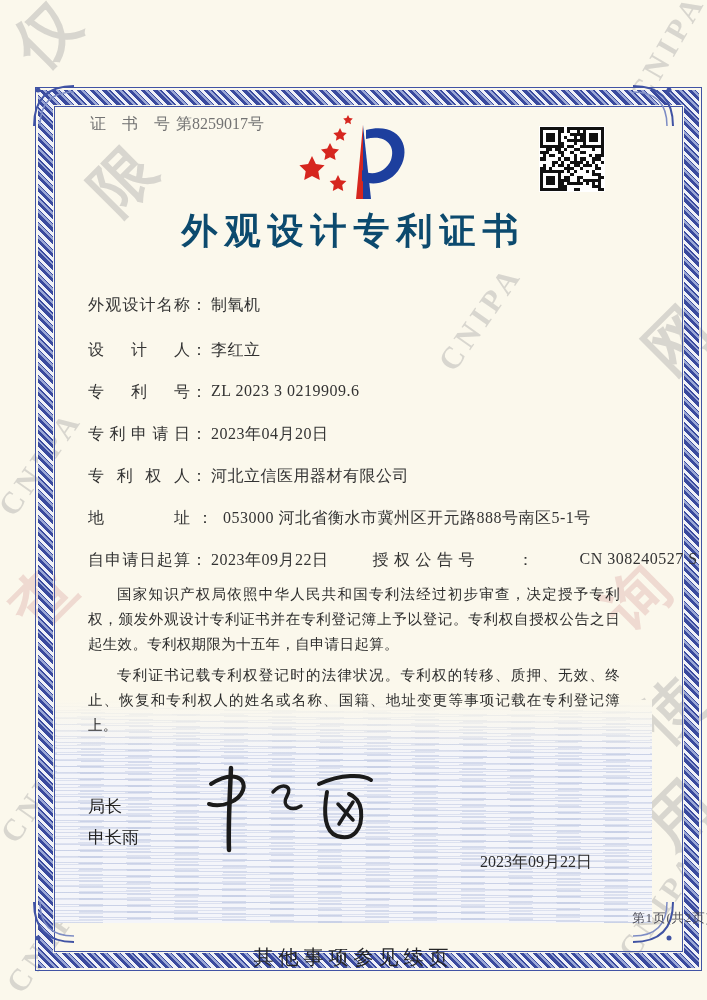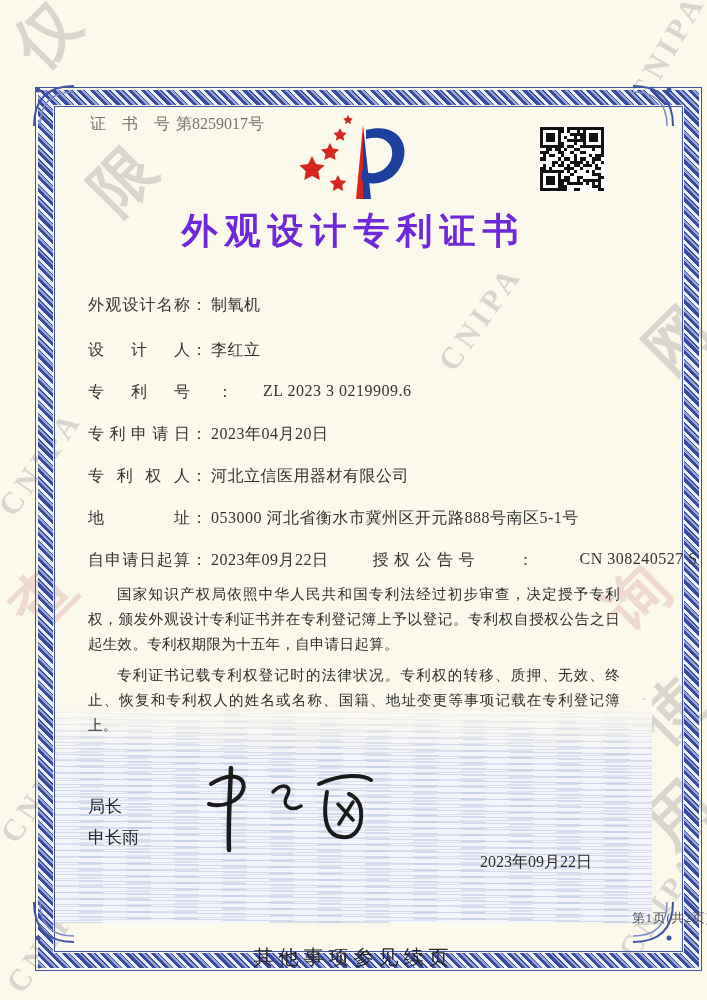--- a/index.html
+++ b/index.html
@@ -45,28 +45,28 @@
   .cert-no{position:absolute;left:90px;top:114px;font-size:16px;color:#737373;}
   .cert-no .lab{letter-spacing:6px;}
 
   .logo{position:absolute;left:292px;top:99px;width:140px;height:110px;}
   .qr{position:absolute;left:539px;top:126px;width:64px;height:64px;background:#fff;
       display:grid;grid-template-columns:repeat(21,1fr);grid-template-rows:repeat(21,1fr);padding:1px;}
   .qr i{display:block;}
   .qr i.on{background:#111;}
 
   .doc-title{position:absolute;left:0;top:207px;width:100%;text-align:center;
-      font-size:36px;font-weight:bold;letter-spacing:7px;color:#6d28d9;}
+      font-size:36px;font-weight:bold;letter-spacing:7px;color:#0c4a6e;}
 
   .field{position:absolute;left:88px;display:flex;font-size:16px;color:#333;white-space:nowrap;}
   .flabel{display:inline-block;width:102px;text-align:justify;text-align-last:justify;}
   .fsep{margin:0 4px 0 1px;}
   .fvalue{letter-spacing:0.5px;}
-  .fr1{top:295px;} .fr2{top:340px;} .fr3{top:382px;gap:26px;} .fr4{top:424px;}
-  .fr5{top:466px;} .fr6{top:508px;} .fr7{top:550px;}
+  .fr1{top:295px;} .fr2{top:340px;} .fr3{top:382px;} .fr4{top:424px;}
+  .fr5{top:466px;} .fr6{top:508px;gap:6px;} .fr7{top:550px;}
   .field2{margin-left:44px;display:flex;gap:42px;}
 
   .paras{position:absolute;left:88px;top:582px;width:532px;}
   .paras p{margin:0 0 6px 0;font-size:14.5px;line-height:25px;color:#2c2c2c;
       text-indent:2em;text-align:justify;letter-spacing:0.3px;}
 
   .officer{position:absolute;left:88px;top:791px;font-family:"Liberation Sans","DejaVu Sans",sans-serif;
       font-size:17px;color:#222;line-height:31px;}
   .signature{position:absolute;left:195px;top:762px;width:190px;height:95px;}
 

